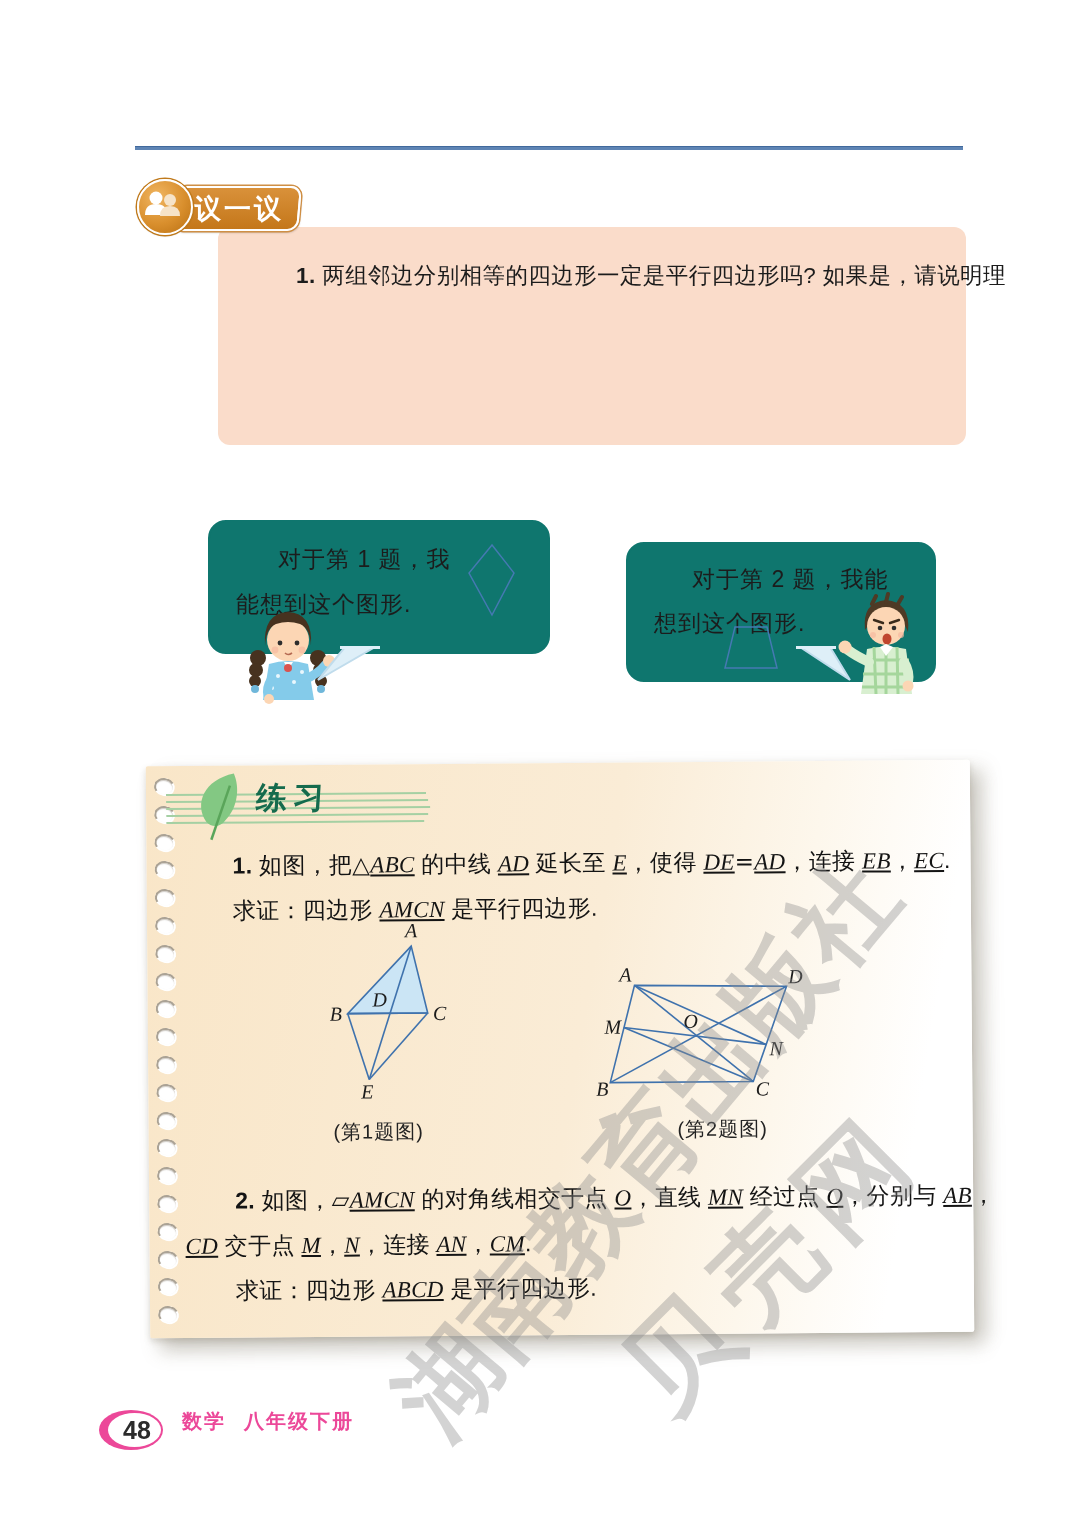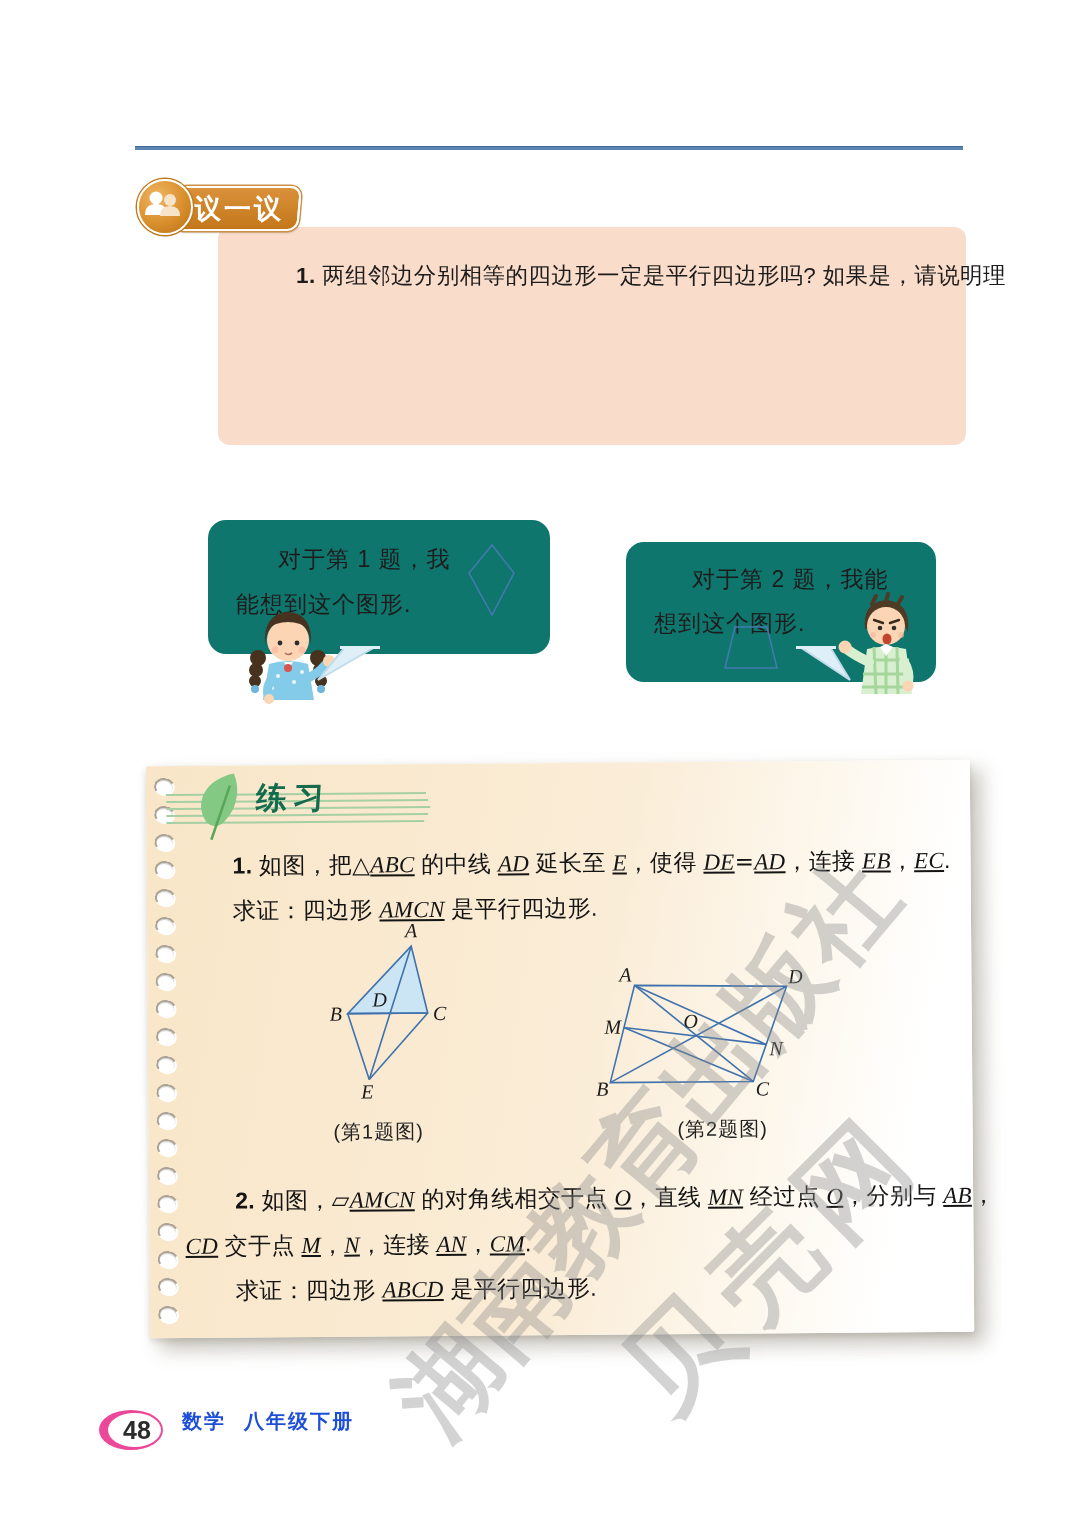--- a/index.html
+++ b/index.html
@@ -60,21 +60,21 @@
   
   .wm{color:rgba(140,140,140,.38);font-weight:bold;white-space:nowrap;pointer-events:none;z-index:6;}
   .wm1{left:648px;top:1148px;font-size:100px;letter-spacing:2px;transform:translate(-50%,-50%) rotate(-50deg);}
   .wm2{left:772px;top:1262px;font-size:106px;letter-spacing:16px;transform:translate(-50%,-50%) rotate(-45deg);}
 
   
   .page-oval{left:99px;top:1398px;width:64px;height:40px;border-radius:50%;background:#ec4899;margin-top:12px;}
   .page-oval .inner{position:absolute;left:9px;top:3px;right:2px;bottom:3px;background:#fff;border-radius:50%;}
   .page-oval .num{position:absolute;left:6px;top:0;width:100%;height:40px;line-height:40px;
     text-align:center;font-size:25px;font-weight:bold;color:#2b2b2b;}
-  .footer-text{left:182px;top:1408px;font-size:20px;font-weight:bold;color:#1d4ed8;letter-spacing:2px;}
+  .footer-text{left:182px;top:1408px;font-size:20px;font-weight:bold;color:#ec4899;letter-spacing:2px;}
   .footer-text .gap{display:inline-block;width:18px;}
 </style>
 </head>
 <body>
 
 <div class="page">
 
   <div class="abs top-line"></div>
 
   <div class="abs badge-circle">

